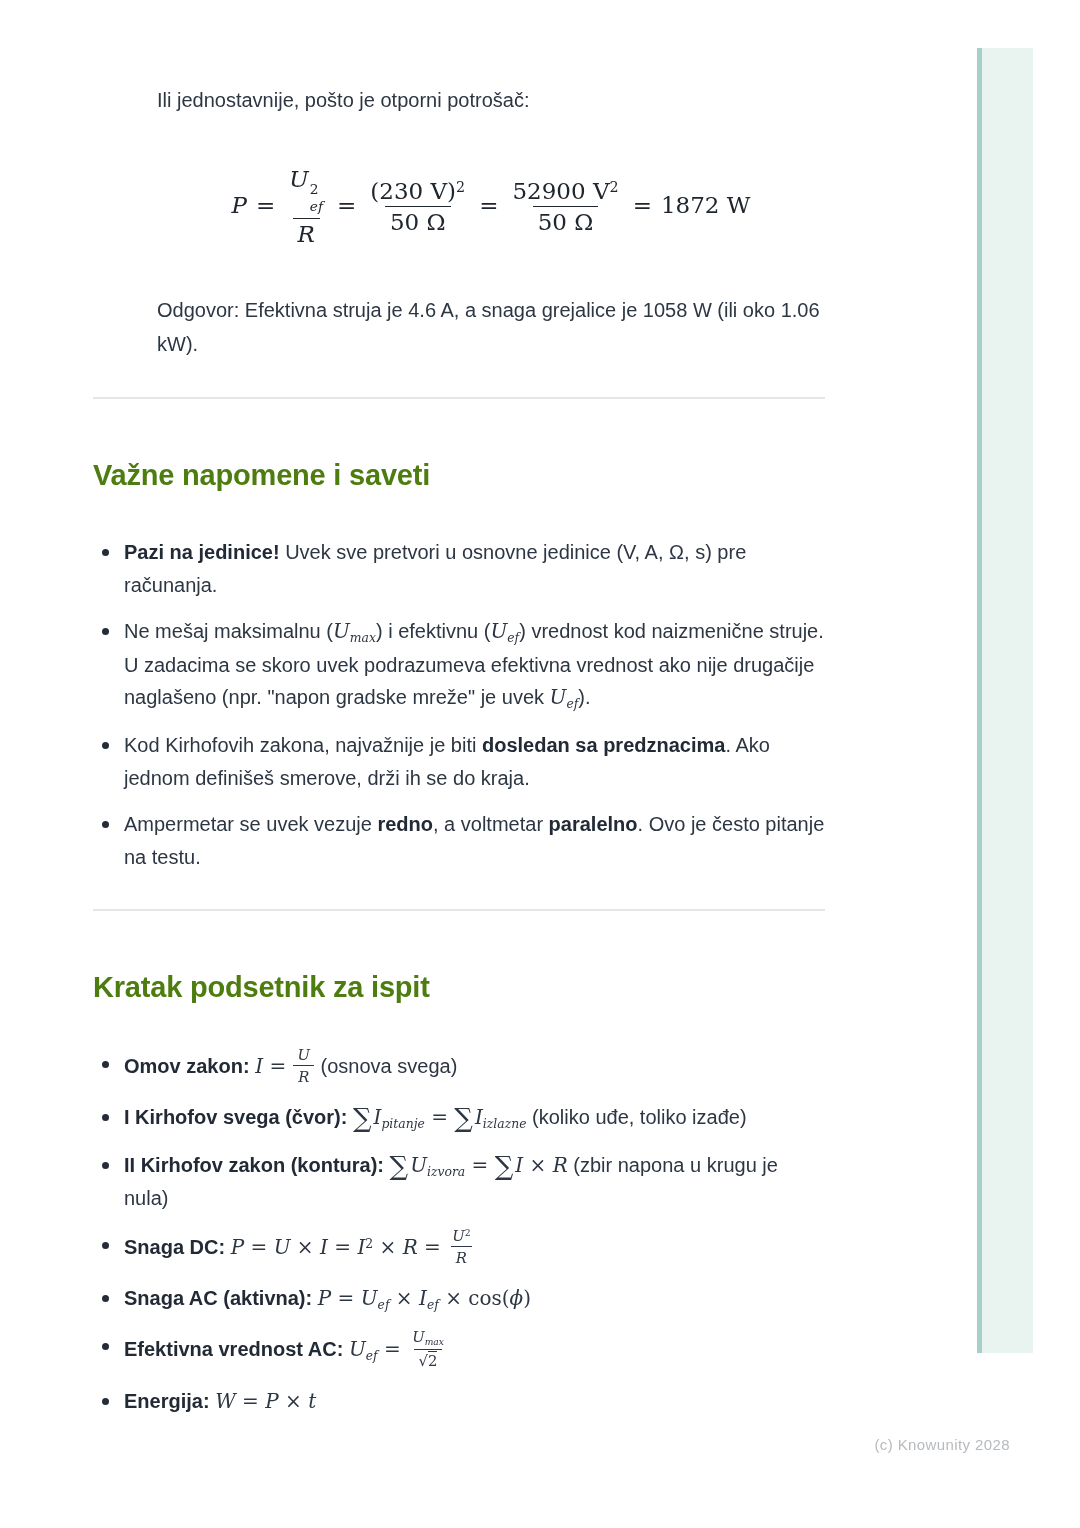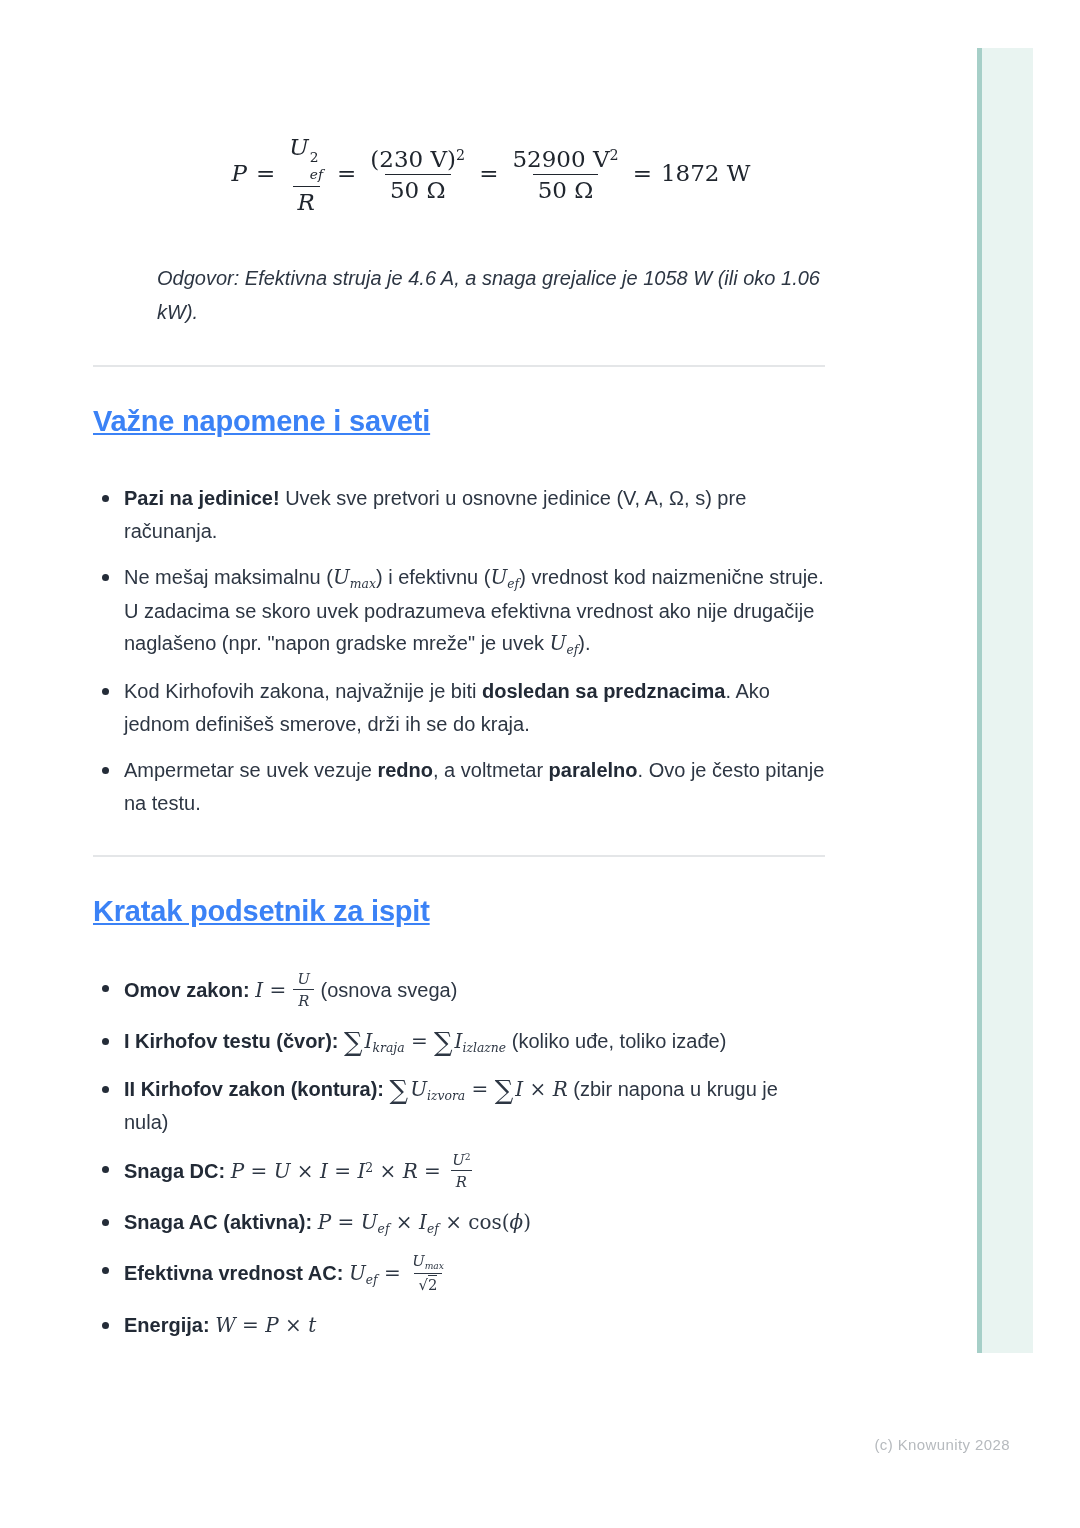--- a/index.html
+++ b/index.html
@@ -33,36 +33,34 @@
   .formula-wrap {
     margin-top: 50px;
     text-align: center;
     font-family: "DejaVu Serif", "Liberation Serif", serif;
     font-size: 23px;
     color: #20262e;
   }
   .answer {
     margin-top: 46px;
     font-size: 20px;
-    font-style: italic;
     line-height: 1.7;
     color: #2d3643;
   }
   .divider {
     border: none;
     border-top: 2px solid #e4e6e8;
     margin-top: 36px;
   }
   .section-title {
-    margin-top: 38px;
+    margin-top: 60px;
     font-size: 29px;
     font-weight: 700;
     letter-spacing: -0.2px;
-    color: #3b82f6;
-    text-decoration: underline;
+    color: #4d7c0f;
   }
   ul.list {
     margin-top: 44px;
     list-style: none;
     font-size: 20px;
     line-height: 1.63;
   }
   ul.list li {
     position: relative;
     padding-left: 31px;
@@ -122,20 +120,21 @@
 </head>
 <body>
 
 <div class="page">
 
   <div class="side-strip"></div>
 
   <div class="content">
 
     <div class="intro">
+      <p class="lead">Ili jednostavnije, pošto je otporni potrošač:</p>
       <div class="formula-wrap"><span class="mi">P</span><span class="eq">=</span><span class="frac">
             <span class="fn"><span class="mi">U</span><span class="ss">
                 <sup>2</sup>
                 <sub>ef</sub>
               </span></span>
             <span class="fd"><span class="mi">R</span></span>
           </span><span class="eq">=</span><span class="frac">
             <span class="fn">(230 V)<sup>2</sup></span>
             <span class="fd">50 Ω</span>
           </span><span class="eq">=</span><span class="frac">
@@ -156,21 +155,21 @@
     </ul>
 
     <hr class="divider">
 
     <h2 class="section-title">Kratak podsetnik za ispit</h2>
     <ul class="list">
       <li><strong>Omov zakon:</strong> <span class="m"><span class="mi">I</span> = <span class="frac sm">
               <span class="fn"><span class="mi">U</span></span>
               <span class="fd"><span class="mi">R</span></span>
             </span></span> (osnova svega)</li>
-      <li><strong>I Kirhofov testu (čvor):</strong> <span class="m"><span class="sum">∑</span><span class="mi">I</span><sub>kraja</sub> = <span class="sum">∑</span><span class="mi">I</span><sub>izlazne</sub></span> (koliko uđe, toliko izađe)</li>
+      <li><strong>I Kirhofov svega (čvor):</strong> <span class="m"><span class="sum">∑</span><span class="mi">I</span><sub>pitanje</sub> = <span class="sum">∑</span><span class="mi">I</span><sub>izlazne</sub></span> (koliko uđe, toliko izađe)</li>
       <li><strong>II Kirhofov zakon (kontura):</strong> <span class="m"><span class="sum">∑</span><span class="mi">U</span><sub>izvora</sub> = <span class="sum">∑</span><span class="mi">I</span> × <span class="mi">R</span></span> (zbir napona u krugu je nula)</li>
       <li><strong>Snaga DC:</strong> <span class="m"><span class="mi">P</span> = <span class="mi">U</span> × <span class="mi">I</span> = <span class="mi">I</span><sup>2</sup> × <span class="mi">R</span> = <span class="frac sm">
               <span class="fn"><span class="mi">U</span><sup>2</sup></span>
               <span class="fd"><span class="mi">R</span></span>
             </span></span></li>
       <li><strong>Snaga AC (aktivna):</strong> <span class="m"><span class="mi">P</span> = <span class="mi">U</span><sub>ef</sub> × <span class="mi">I</span><sub>ef</sub> × cos(<span class="mi">ϕ</span>)</span></li>
       <li><strong>Efektivna vrednost AC:</strong> <span class="m"><span class="mi">U</span><sub>ef</sub> = <span class="frac sm">
               <span class="fn"><span class="mi">U</span><sub>max</sub></span>
               <span class="fd">√<span class="sqa">2</span></span>
             </span></span></li>

